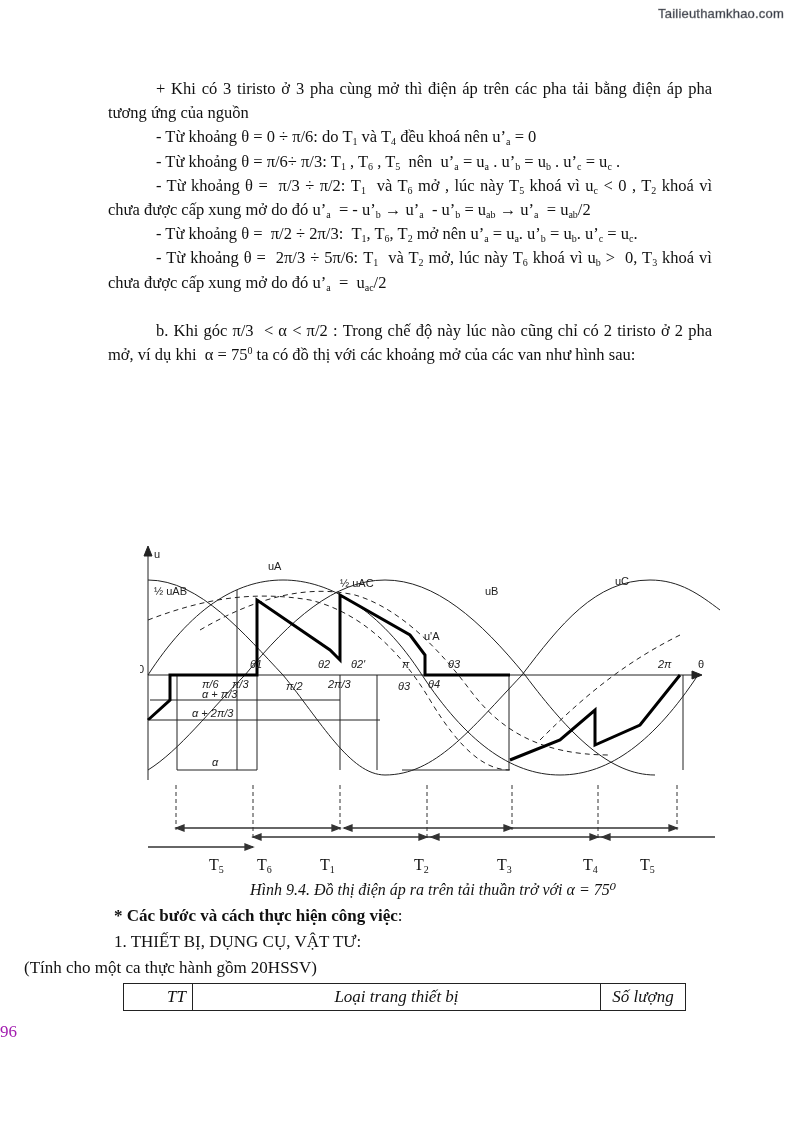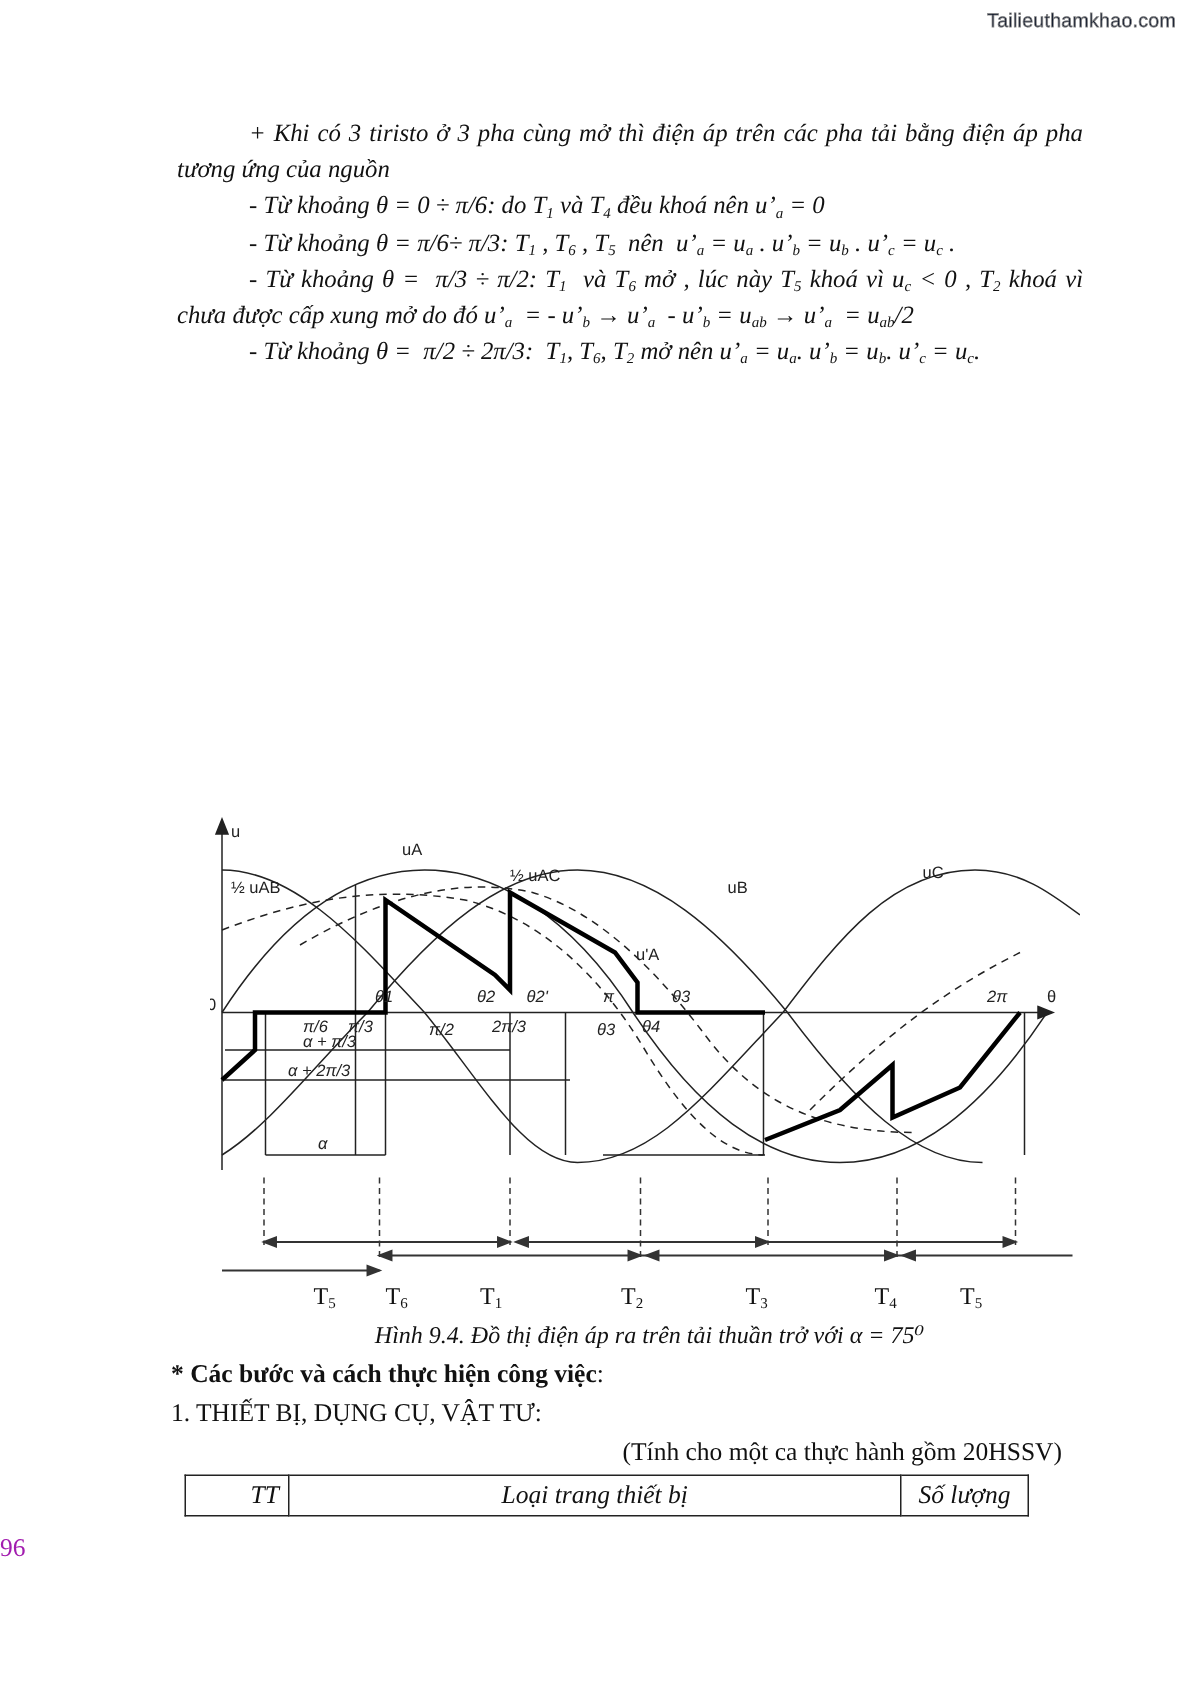--- a/index.html
+++ b/index.html
@@ -4,49 +4,51 @@
 <style>
   html, body { margin:0; padding:0; }
   body {
     width:794px; height:1123px; background:#ffffff; position:relative; overflow:hidden;
     font-family:"Liberation Serif", "DejaVu Serif", serif; color:#111;
   }
   .watermark {
     position:absolute; top:6px; right:10px; font-family:"Liberation Sans", sans-serif;
     font-size:13px; color:#0f172a; -webkit-text-stroke:0.5px #888; letter-spacing:0.2px;
   }
-  .text-block { position:absolute; left:118px; width:604px; font-size:16.5px; line-height:24.2px;font-style:italic; }
+  .text-block { position:absolute; left:108px; width:604px; font-size:16.5px; line-height:24.2px; }
   .p { margin:0; text-align:justify; }
   .indent { text-indent:48px; }
   .gap { height:24px; }
   sub { font-size:10px; vertical-align:-3px; line-height:0; }
   sup { font-size:10px; vertical-align:6px; line-height:0; }
   .figure { position:absolute; left:140px; top:540px; width:580px; height:340px; }
   .caption { position:absolute; top:880px; left:16px; width:794px; text-align:center; font-style:italic; font-size:16px;padding-left:20px; }
   .steps-title { position:absolute; top:906px; left:114px; font-size:17px; font-weight:bold; }
   .steps-title .colon { font-weight:normal; }
   .section-1 { position:absolute; top:932px; left:114px; font-size:17px; }
-  .subnote { position:absolute; top:958px; left:0; width:708px; text-align:right; font-size:17px; padding-left:40px; box-sizing:border-box; }
+  .subnote { position:absolute; top:958px; left:0; width:708px; text-align:left; font-size:17px; padding-left:24px; box-sizing:border-box; }
   table.equip { position:absolute; top:983px; left:123px; width:563px; border-collapse:collapse; font-size:17px; font-style:italic; }
   table.equip td { border:1px solid #222; padding:2px 6px; height:22px; }
   .page-num { position:absolute; top:1022px; left:0; width:794px; color:#a21caf; font-size:17px; }
   .t-label { position:absolute; font-size:16px; }
 </style>
 </head>
 <body>
 
 <div class="watermark">Tailieuthamkhao.com</div>
 
 <div class="text-block" style="top:77px;">
   <p class="p indent">+ Khi có 3 tiristo ở 3 pha cùng mở thì điện áp trên các pha tải bằng điện áp pha tương ứng của nguồn</p>
   <p class="p indent">- Từ khoảng θ = 0 ÷ π/6: do T<sub>1</sub> và T<sub>4</sub> đều khoá nên u’<sub>a</sub> = 0</p>
   <p class="p indent">- Từ khoảng θ = π/6÷ π/3: T<sub>1</sub> , T<sub>6</sub> , T<sub>5</sub> &nbsp;nên &nbsp;u’<sub>a</sub> = u<sub>a</sub> . u’<sub>b</sub> = u<sub>b</sub> . u’<sub>c</sub> = u<sub>c</sub> .</p>
   <p class="p indent">- Từ khoảng θ = &nbsp;π/3 ÷ π/2: T<sub>1</sub> &nbsp;và T<sub>6</sub> mở , lúc này T<sub>5</sub> khoá vì u<sub>c</sub> &lt; 0 , T<sub>2</sub> khoá vì chưa được cấp xung mở do đó u’<sub>a</sub> &nbsp;= - u’<sub>b</sub> → u’<sub>a</sub> &nbsp;- u’<sub>b</sub> = u<sub>ab</sub> → u’<sub>a</sub> &nbsp;= u<sub>ab</sub>/2</p>
   <p class="p indent">- Từ khoảng θ = &nbsp;π/2 ÷ 2π/3: &nbsp;T<sub>1</sub>, T<sub>6</sub>, T<sub>2</sub> mở nên u’<sub>a</sub> = u<sub>a</sub>. u’<sub>b</sub> = u<sub>b</sub>. u’<sub>c</sub> = u<sub>c</sub>.</p>
+  <p class="p indent">- Từ khoảng θ = &nbsp;2π/3 ÷ 5π/6: T<sub>1</sub> &nbsp;và T<sub>2</sub> mở, lúc này T<sub>6</sub> khoá vì u<sub>b</sub> &gt; &nbsp;0, T<sub>3</sub> khoá vì chưa được cấp xung mở do đó u’<sub>a</sub> &nbsp;= &nbsp;u<sub>ac</sub>/2</p>
   <div class="gap"></div>
+  <p class="p indent">b. Khi góc π/3 &nbsp;&lt; α &lt; π/2 : Trong chế độ này lúc nào cũng chỉ có 2 tiristo ở 2 pha mở, ví dụ khi &nbsp;α = 75<sup>0</sup> ta có đồ thị với các khoảng mở của các van như hình sau:</p>
 </div>
 
 <div class="figure">
   <svg width="580" height="340" viewBox="0 0 580 340">
     <g fill="none" stroke="#222" stroke-width="1">
 
       <line x1="8" y1="10" x2="8" y2="240"></line>
       <polygon points="4,16 8,6 12,16" fill="#222"></polygon>
       <line x1="8" y1="135" x2="560" y2="135"></line>
       <polygon points="552,131 562,135 552,139" fill="#222"></polygon>

